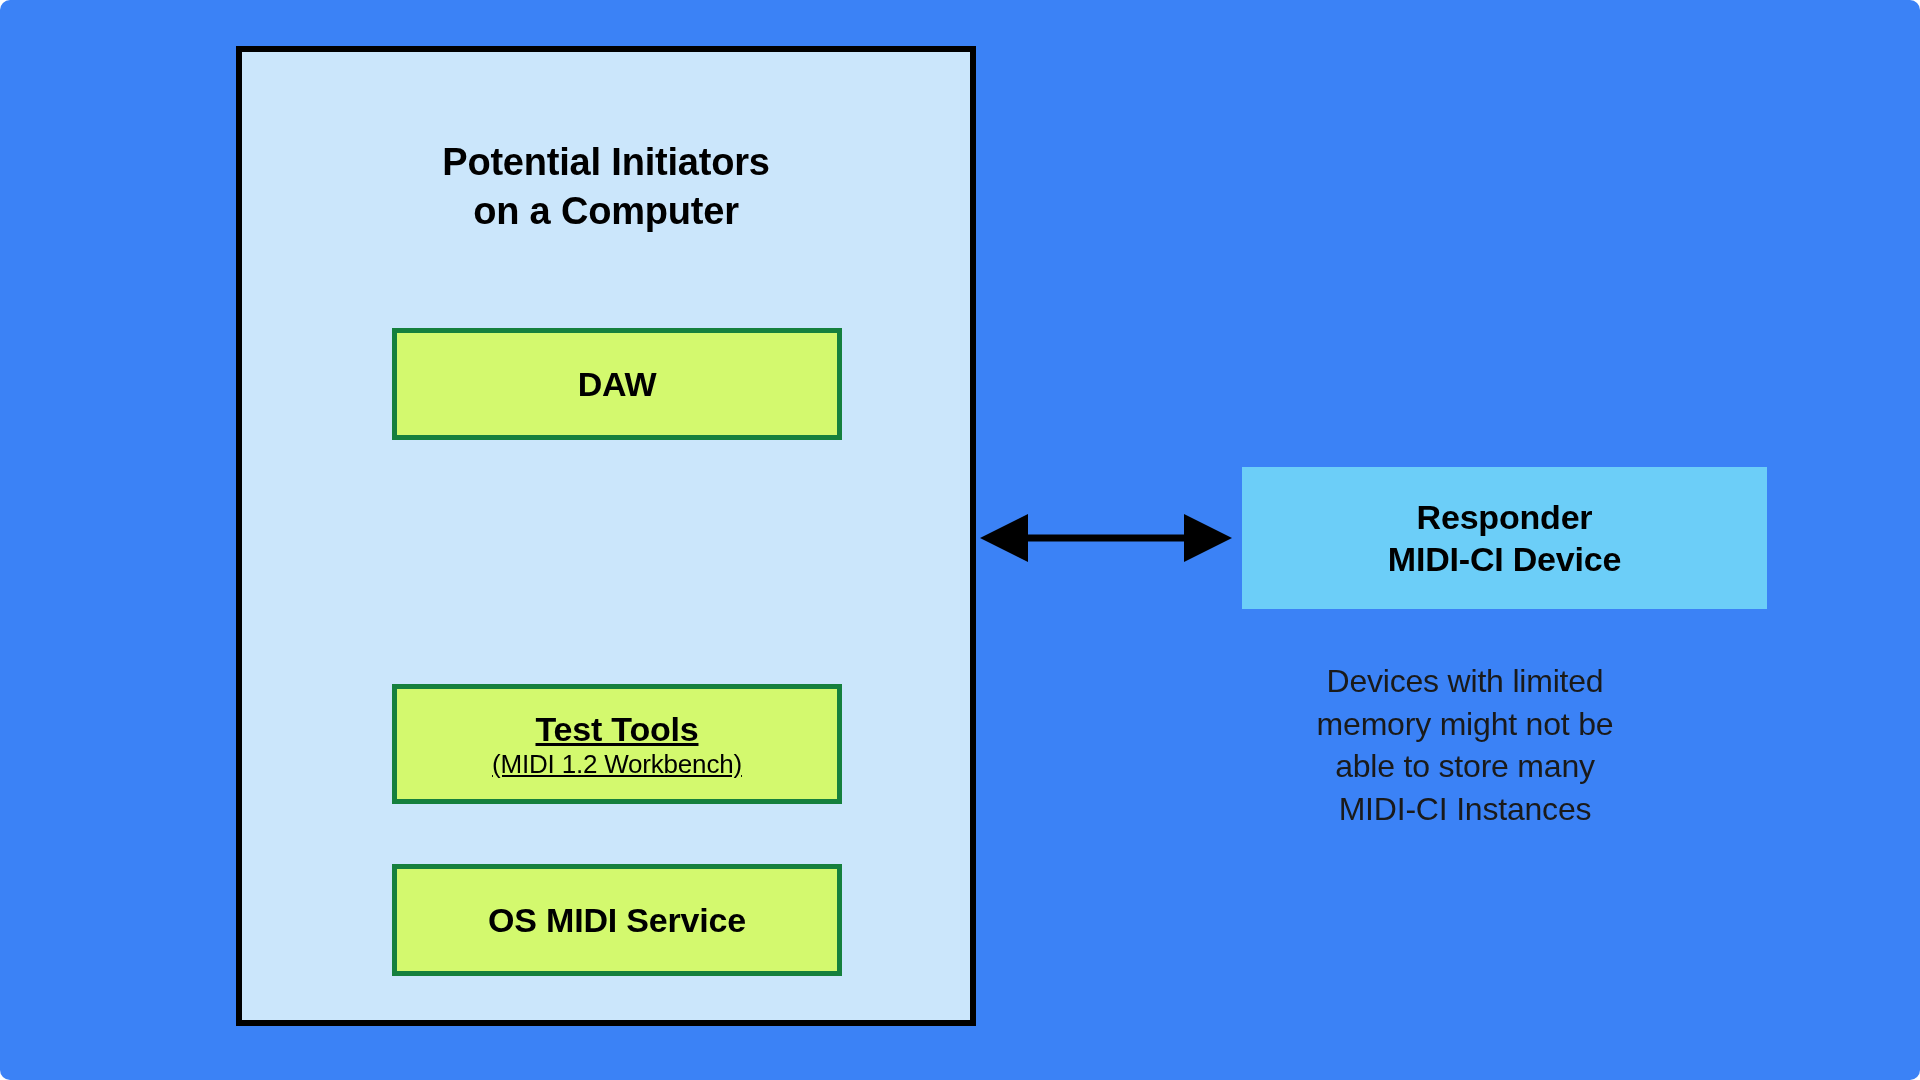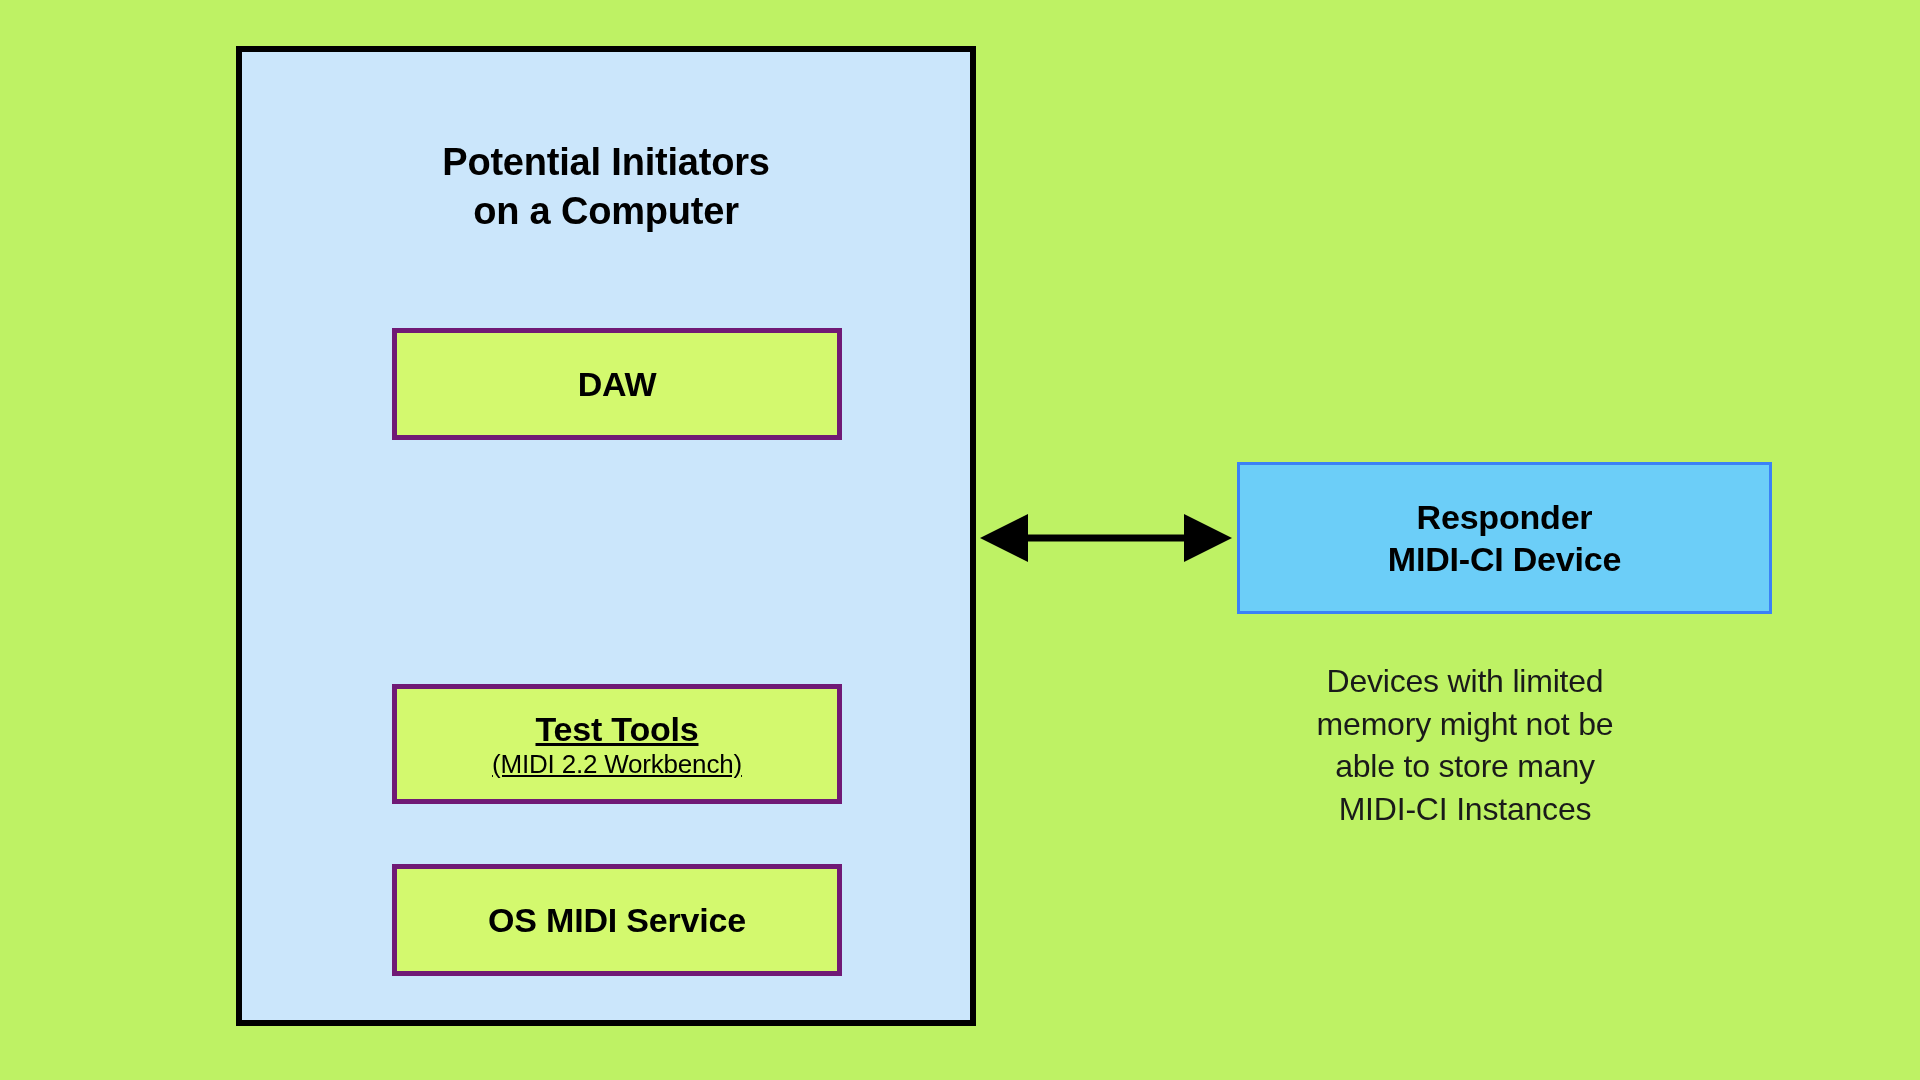--- a/index.html
+++ b/index.html
@@ -16,21 +16,22 @@
     color: #000000;
     position: relative;
   }
 
   #diagram-canvas {
     position: absolute;
     left: 0;
     top: 0;
     width: 1920px;
     height: 1080px;
-    background: #bef264;
+    background: #3b82f6;
+    border-radius: 10px;
   }
 
   
   #initiators-panel {
     position: absolute;
     left: 236px;
     top: 46px;
     width: 740px;
     height: 980px;
     background: #cbe6fb;
@@ -50,21 +51,21 @@
     letter-spacing: -0.2px;
     color: #000000;
     white-space: pre-line;
   }
 
   .initiator-box {
     position: absolute;
     left: 150px;
     width: 450px;
     background: #d3f96e;
-    border: 5px solid #701a75;
+    border: 5px solid #15803d;
     box-sizing: border-box;
     display: flex;
     flex-direction: column;
     align-items: center;
     justify-content: center;
   }
 
   .initiator-label {
     font-size: 34px;
     font-weight: bold;
@@ -99,21 +100,21 @@
   }
 
   
   #responder-box {
     position: absolute;
     left: 1237px;
     top: 462px;
     width: 535px;
     height: 152px;
     background: #6ccef8;
-    border: 3px solid #3b82f6;
+    border: 5px solid #3b82f6;
     box-sizing: border-box;
     display: flex;
     flex-direction: column;
     align-items: center;
     justify-content: center;
   }
 
   #responder-label {
     font-size: 34px;
     font-weight: bold;
@@ -147,21 +148,21 @@
     <div id="initiators-title">Potential Initiators
 on a Computer</div>
 
     <div class="initiator-box" id="initiator-box-0">
       <div class="initiator-label">DAW</div>
     </div>
 
 
     <div class="initiator-box" id="initiator-box-2">
       <div class="initiator-label">Test Tools</div>
-      <div class="initiator-sublabel">(MIDI 2.2 Workbench)</div>
+      <div class="initiator-sublabel">(MIDI 1.2 Workbench)</div>
     </div>
 
     <div class="initiator-box" id="initiator-box-3">
       <div class="initiator-label">OS MIDI Service</div>
     </div>
   </div>
 
   <svg id="link-arrow" viewBox="0 0 252 60" xmlns="http://www.w3.org/2000/svg">
     <line x1="40" y1="30" x2="212" y2="30" stroke="#000000" stroke-width="7"></line>
     <polygon points="0,30 48,6 48,54" fill="#000000"></polygon>

